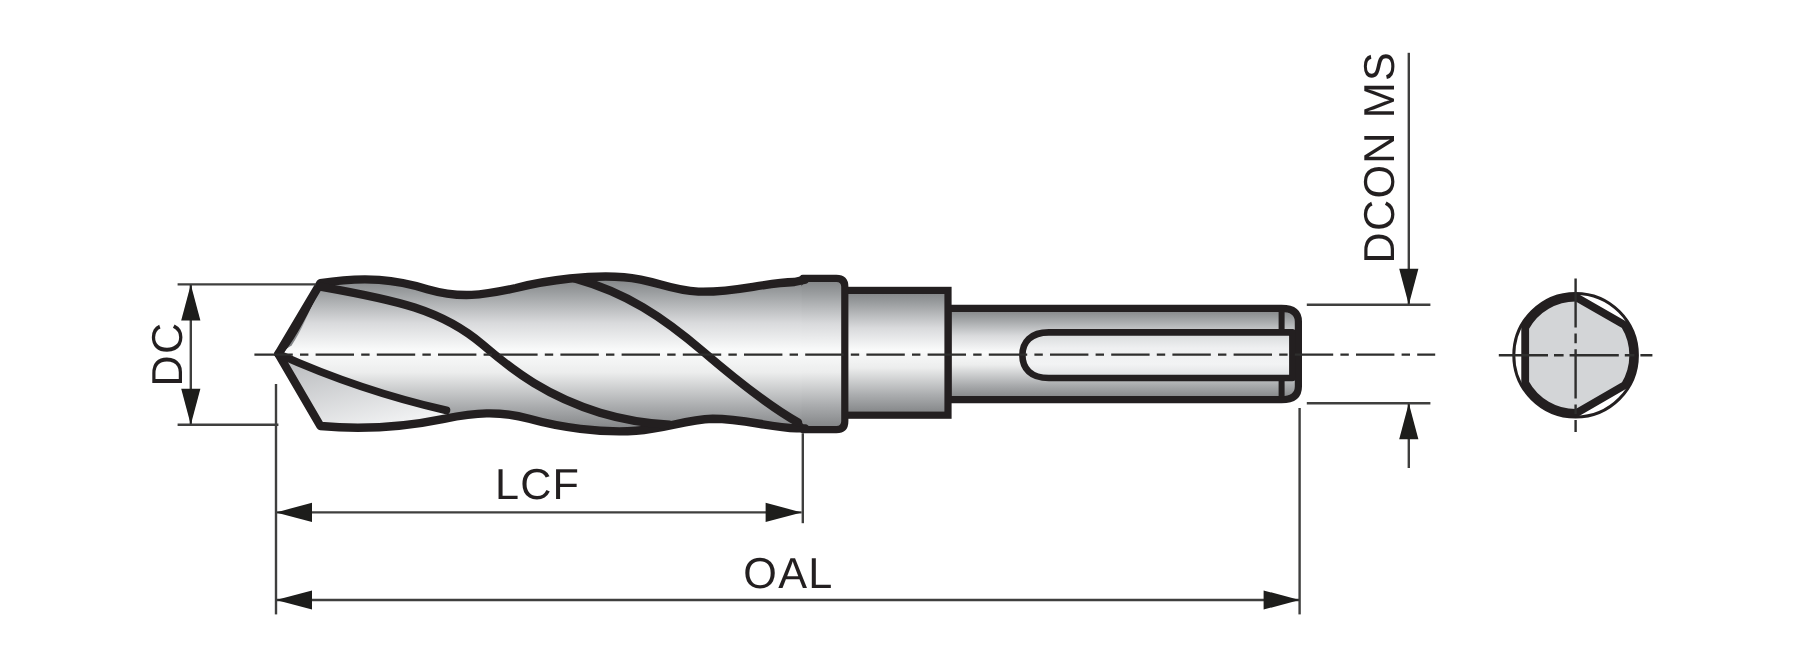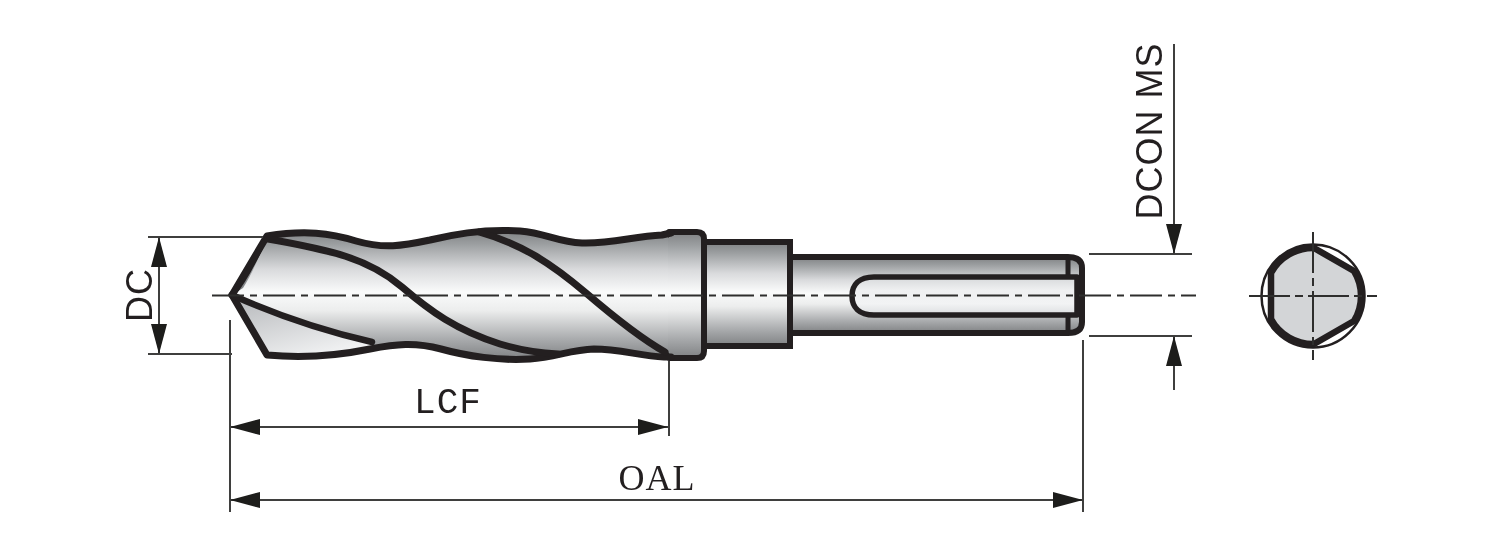--- a/index.html
+++ b/index.html
@@ -125,17 +125,17 @@
 
   <g>
     <circle cx="1313" cy="296" r="51.5" fill="#ffffff" stroke="#231f20" stroke-width="2.5"></circle>
     <path d="M 1314 248 L 1354 271 A 48 48 0 0 1 1354 321 L 1314 344 A 48 48 0 0 1 1271 319 L 1271 273 A 48 48 0 0 1 1314 248 Z" fill="#d3d5d7" stroke="#231f20" stroke-width="6.5" stroke-linejoin="round"></path>
     <path d="M 1249 296 L 1377 296" fill="none" stroke="#2e2e2d" stroke-width="2" stroke-dasharray="41 5 8 5"></path>
     <path d="M 1313 232 L 1313 360" fill="none" stroke="#2e2e2d" stroke-width="2" stroke-dasharray="41 5 8 5"></path>
   </g>
 </svg>
 
 <div class="dim-label rot" style="left:140px; top:295px;">DC</div>
-<div class="dim-label" style="left:448px; top:404px;font-family:Liberation Mono, monospace;">LCF</div>
-<div class="dim-label" style="left:657px; top:478px;font-family:Liberation Serif, serif;">OAL</div>
+<div class="dim-label" style="left:448px; top:404px;">LCF</div>
+<div class="dim-label" style="left:657px; top:478px;">OAL</div>
 <div class="dim-label rot" style="left:1150px; top:131px;">DCON MS</div>
 
 </div>
 
 </body></html>

